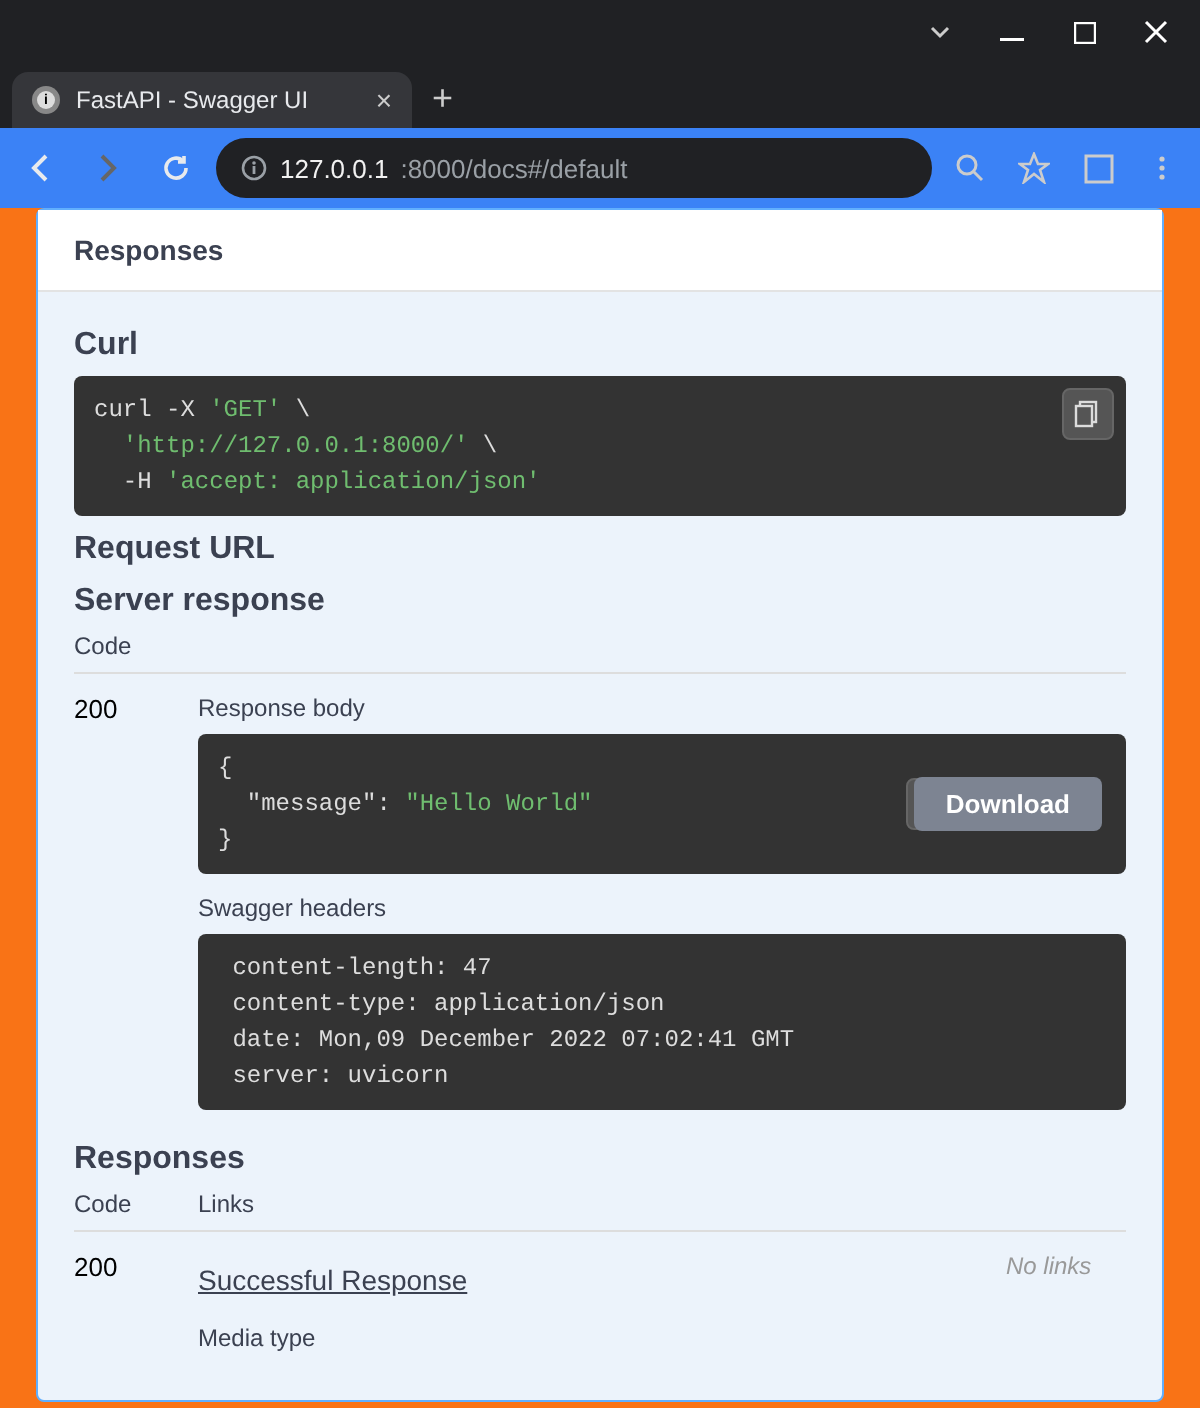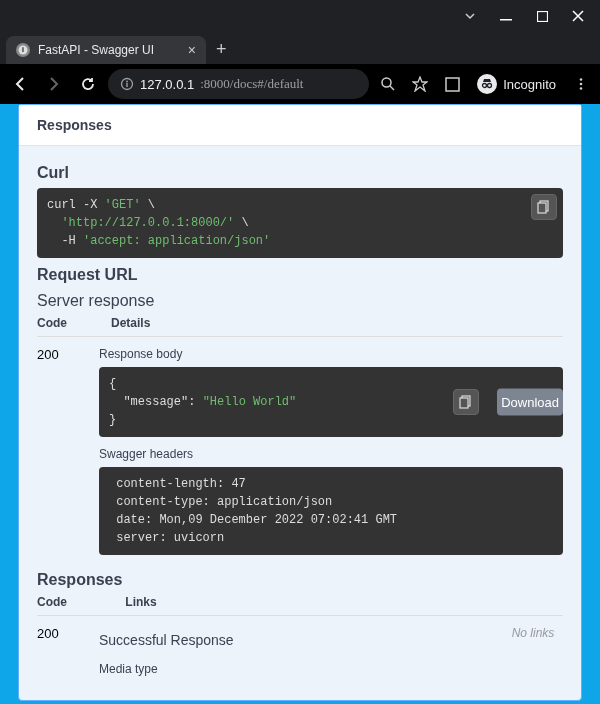--- a/index.html
+++ b/index.html
@@ -34,21 +34,21 @@
   padding: 6px 10px;
   display: flex;
   align-items: center;
   gap: 8px;
   min-width: 200px;
 }
 .tab .favicon { width: 14px; height: 14px; border-radius: 50%; background: #888; display:flex; align-items:center; justify-content:center; color:#000; font-size:10px; }
 .tab .close { margin-left: auto; font-size: 14px; color: #ccc; }
 .newtab { color:#ccc; font-size:18px; padding:4px 10px; }
 .toolbar {
-  background: #000000;
+  background: #3b82f6;
   height: 40px;
   display: flex;
   align-items: center;
   padding: 0 6px;
   gap: 6px;
 }
 .nav-btn { width: 28px; height: 28px; display:flex; align-items:center; justify-content:center; color:#ccc; }
 .nav-btn.dim { color:#666; }
 .omnibox {
   flex: 1;
@@ -57,27 +57,27 @@
   height: 30px;
   display: flex;
   align-items: center;
   padding: 0 12px;
   color: #ccc;
   font-size: 13px;
   gap: 6px;
 }
 .omnibox .site-icon { width:14px; height:14px; }
 .omnibox .url-prim { color: #f1f1f1; }
-.omnibox .url-rest { color: #9aa0a6; font-family: Liberation Serif, serif; }
+.omnibox .url-rest { color: #9aa0a6; }
 .tb-ico { width:26px; height:26px; display:flex; align-items:center; justify-content:center; color:#ccc; }
 .incog { display:flex; align-items:center; gap:6px; color:#e8eaed; font-size:13px; padding:0 6px; }
 .incog-icon { width:20px; height:20px; border-radius:50%; background:#e8eaed; display:flex; align-items:center; justify-content:center; }
 
 .viewport {
-  background:#0ea5e9;
+  background:#f97316;
   height: calc(704px - 104px);
   overflow-y: auto;
   overflow-x: hidden;
 }
 .viewport::-webkit-scrollbar { width: 16px; }
 .viewport::-webkit-scrollbar-track { background:#f1f1f1; }
 .viewport::-webkit-scrollbar-thumb { background:#c1c1c1; }
 
 .op-wrapper {
   border:1px solid #61affe;
@@ -110,40 +110,40 @@
 }
 .codeblock .g { color:#6fbd6f; }
 .codeblock .w { color:#ddd; }
 .copy-btn {
   position:absolute; right:6px; top:6px;
   width:26px; height:26px; border-radius:4px;
   background:#555; display:flex; align-items:center; justify-content:center;
   color:#ddd;
   border:1px solid #666;
 }
-.tbl-head { display:flex; font-size:12px; color:#3b4151; font-weight:700; margin-top:4px; border-bottom:1px solid #ddd; padding-bottom:6px;gap:12px; }
+.tbl-head { display:flex; font-size:12px; color:#3b4151; font-weight:400; margin-top:4px; border-bottom:1px solid #ddd; padding-bottom:6px; }
 .col-code { width:62px; }
 .col-det { flex:1; }
-.col-links { width:60px; text-align:center; }
+.col-links { width:60px; text-align:left; }
 .tbl-row { display:flex; margin-top:10px; font-size:13px; }
 .no-links { color:#999; font-style:italic; font-size:12px; }
 .sub-label { font-size:12px; color:#3b4151; margin-bottom:6px; }
 .resp-body-block { position:relative; }
 .dl-btn {
-  position:absolute; right:0; top:50%; transform:translateY(-50%);
+  position:absolute; right:12px; top:50%; transform:translateY(-50%);
   background:#7d8492; color:#fff; border:none; border-radius:4px;
-  font-size:13px; font-weight:400; padding:6px 4px;
+  font-size:13px; font-weight:700; padding:6px 16px;
 }
 .copy-btn2 {
   position:absolute; right:84px; top:50%; transform:translateY(-50%);
   width:26px; height:26px; border-radius:4px; background:#555;
   display:flex; align-items:center; justify-content:center; color:#ddd;
   border:1px solid #666;
 }
-.sr-title { font-size:14px; color:#3b4151; margin:6px 0 14px 0; }
+.sr-title { font-size:14px; color:#3b4151; margin:6px 0 14px 0;text-decoration:underline; }
 </style>
 </head>
 <body>
 
 <div class="window-titlebar">
   <div class="win-btn">
       <svg width="12" height="12" viewBox="0 0 12 12">
         <path d="M2 4 L6 8 L10 4" fill="none" stroke="#ccc" stroke-width="1.5"></path>
       </svg>
     </div>
@@ -213,30 +213,20 @@
   <div class="tb-ico">
       <svg width="16" height="16" viewBox="0 0 16 16">
         <path d="M8 1 L10 6 L15 6 L11 9 L13 15 L8 11 L3 15 L5 9 L1 6 L6 6 Z" fill="none" stroke="#ccc" stroke-width="1.3"></path>
       </svg>
     </div>
   <div class="tb-ico">
       <svg width="15" height="15" viewBox="0 0 15 15">
         <rect x="1" y="1" width="13" height="13" fill="none" stroke="#ccc" stroke-width="1.5"></rect>
       </svg>
     </div>
-  <div class="incog">
-    <span class="incog-icon">
-        <svg width="14" height="14" viewBox="0 0 14 14">
-          <circle cx="4.5" cy="8.5" r="2" fill="none" stroke="#202124" stroke-width="1.3"></circle>
-          <circle cx="9.5" cy="8.5" r="2" fill="none" stroke="#202124" stroke-width="1.3"></circle>
-          <path d="M3 5 L11 5 L10 2 L4 2 Z" fill="#202124"></path>
-        </svg>
-      </span>
-    <span>Incognito</span>
-  </div>
   <div class="tb-ico">
       <svg width="14" height="14" viewBox="0 0 14 14">
         <circle cx="7" cy="2.5" r="1.3" fill="#ccc"></circle>
         <circle cx="7" cy="7" r="1.3" fill="#ccc"></circle>
         <circle cx="7" cy="11.5" r="1.3" fill="#ccc"></circle>
       </svg>
     </div>
 </div>
 
 <div class="viewport">
@@ -251,24 +241,23 @@
       <div class="label">Curl</div>
       <div class="codeblock"><span class="w">curl -X </span><span class="g">'GET'</span><span class="w"> \</span>
 <span class="w">  </span><span class="g">'http://127.0.0.1:8000/'</span><span class="w"> \</span>
 <span class="w">  -H </span><span class="g">'accept: application/json'</span><div class="copy-btn"><svg width="14" height="14" viewBox="0 0 14 14">
               <rect x="3" y="1" width="8" height="10" fill="none" stroke="#ddd" stroke-width="1.2"></rect>
               <rect x="1" y="3" width="8" height="10" fill="#555" stroke="#ddd" stroke-width="1.2"></rect>
             </svg></div></div>
 
       <div class="label">Request URL</div>
 
-      <div class="label" style="font-weight:400">Server response</div>
+      <div class="label" style="font-weight:700">Server response</div>
       <div class="tbl-head">
         <div class="col-code">Code</div>
-        <div class="col-det">Details</div>
       </div>
       <div class="tbl-row">
         <div class="col-code">200</div>
         <div class="col-det">
           <div class="sub-label">Response body</div>
           <div class="codeblock resp-body-block"><span class="w">{</span>
 <span class="w">  "message"</span><span class="w">: </span><span class="g">"Hello World"</span>
 <span class="w">}</span><div class="copy-btn2"><svg width="14" height="14" viewBox="0 0 14 14">
                   <rect x="3" y="1" width="8" height="10" fill="none" stroke="#ddd" stroke-width="1.2"></rect>
                   <rect x="1" y="3" width="8" height="10" fill="#555" stroke="#ddd" stroke-width="1.2"></rect>

